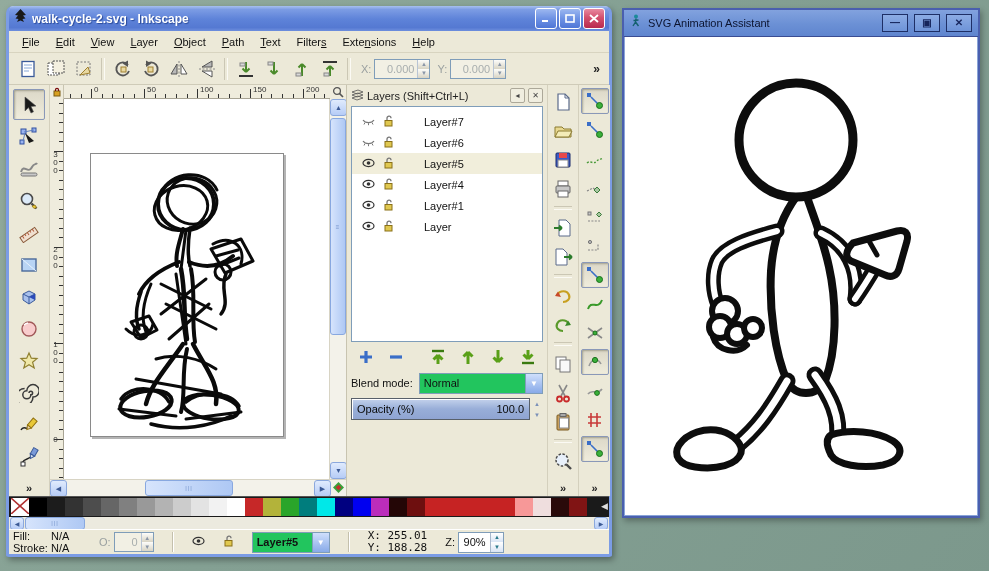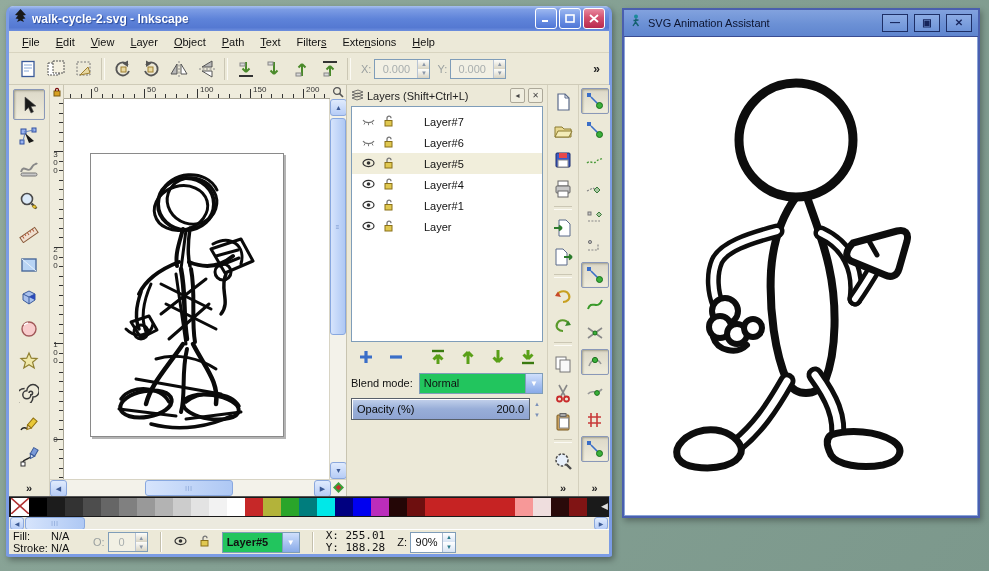--- a/index.html
+++ b/index.html
@@ -33,21 +33,21 @@
   .toolctrl{height:31px;flex:0 0 31px;display:flex;align-items:center;gap:1px;padding:0 5px;
     background:#ece9d8;border-bottom:1px solid #cfcbb8;}
   .icbtn{width:25px;height:25px;display:flex;align-items:center;justify-content:center;
     border:1px solid transparent;border-radius:2px;}
   .icbtn.pressed{border:1px solid #8a98b8;background:linear-gradient(180deg,#dcd8c8,#efecdc);
     box-shadow:inset 1px 1px 2px rgba(90,90,70,.45);}
   .tsep{width:2px;height:22px;margin:0 3px;border-left:1px solid #cbc7b4;border-right:1px solid #fbfaf4;}
   .spinfield{display:flex;align-items:center;gap:3px;margin-left:6px;}
   .spinfield .lab{font-size:11px;color:#9aa0a0;}
   .spinbox{width:54px;height:18px;border:1px solid #7f9db9;background:#f2f0e4;display:flex;align-items:center;}
-  .spinbox .val{flex:1;font-size:11px;color:#a8aeae;padding:0 3px;text-align:center;}
+  .spinbox .val{flex:1;font-size:11px;color:#a8aeae;padding:0 3px;text-align:right;}
   .spinner{width:12px;height:100%;display:flex;flex-direction:column;}
   .spinner span{flex:1;display:flex;align-items:center;justify-content:center;font-size:6px;color:#8a96a8;
     background:linear-gradient(180deg,#fdfdfb,#d8d4c4);border-left:1px solid #b8c4d4;}
   .chev{font-size:12px;font-weight:bold;color:#222;padding:0 4px;margin-left:auto;}
 
   .mainrow{flex:0 0 411px;display:flex;background:#ece9d8;}
   .toolbox{width:40px;flex:0 0 40px;display:flex;flex-direction:column;align-items:center;
     padding-top:4px;gap:1px;background:#ece9d8;border-right:1px solid #d4d0bd;position:relative;}
   .toolbox .icbtn{width:30px;height:29px;}
   .tb-overflow{position:absolute;bottom:2px;left:0;width:100%;text-align:center;
@@ -126,21 +126,21 @@
     border-top:1px solid #555;padding:1px 10px 1px 2px;position:relative;}
   .swatch{width:18px;flex:0 0 18px;height:100%;}
   .pal-arrow{position:absolute;right:1px;top:4px;color:#ddd;font-size:9px;}
   .palscroll-row{height:12px;flex:0 0 12px;display:flex;background:#eceadf;align-items:center;gap:1px;padding:0 1px;}
   .palscroll-row .sbtn{width:12px;height:11px;flex:0 0 12px;font-size:6px;}
   .palscroll-row .sthumb{width:58px;height:11px;}
   .palscroll-row .fill{flex:1;}
 
   
   .statusbar{flex:1;display:flex;align-items:center;background:#ece9d8;border-top:1px solid #fff;
-    font-size:11px;color:#111;padding:0 4px;gap:12px;min-height:0;}
+    font-size:11px;color:#111;padding:0 4px;gap:18px;min-height:0;}
   .fs-block{display:grid;grid-template-columns:38px 30px;line-height:12px;}
   .ssep{width:1px;height:20px;background:#c4c0ac;border-right:1px solid #fff;}
   .o-block{display:flex;align-items:center;gap:3px;}
   .o-block .spinbox{width:38px;}
   .layer-combo{width:76px;}
   .layer-combo .cval{font-weight:bold;}
   .stat-msg{flex:1;white-space:nowrap;overflow:hidden;color:#222;}
   .xy-block{font-family:"DejaVu Sans Mono",monospace;font-size:11px;line-height:12px;text-align:left;}
   .z-block{display:flex;align-items:center;gap:3px;}
   .zbox{width:44px;height:19px;border:1px solid #7f9db9;background:#fff;display:flex;align-items:center;}
@@ -671,21 +671,21 @@
         <div class="blend-row">
           <span>Blend mode:</span>
           <div class="combo" style="flex:1;">
             <span class="cval">Normal</span>
             <span class="cbtn">▼</span>
           </div>
         </div>
         <div class="opacity-row">
           <div class="opacity-slider">
             <span class="olabel">Opacity (%)</span>
-            <span>200.0</span>
+            <span>100.0</span>
           </div>
           <div class="opacity-spin">
               <span>▲</span>
               <span>▼</span>
             </div>
         </div>
       </div>
 
       <div class="cmdbar" id="cmdbar">
           <span class="icbtn">

